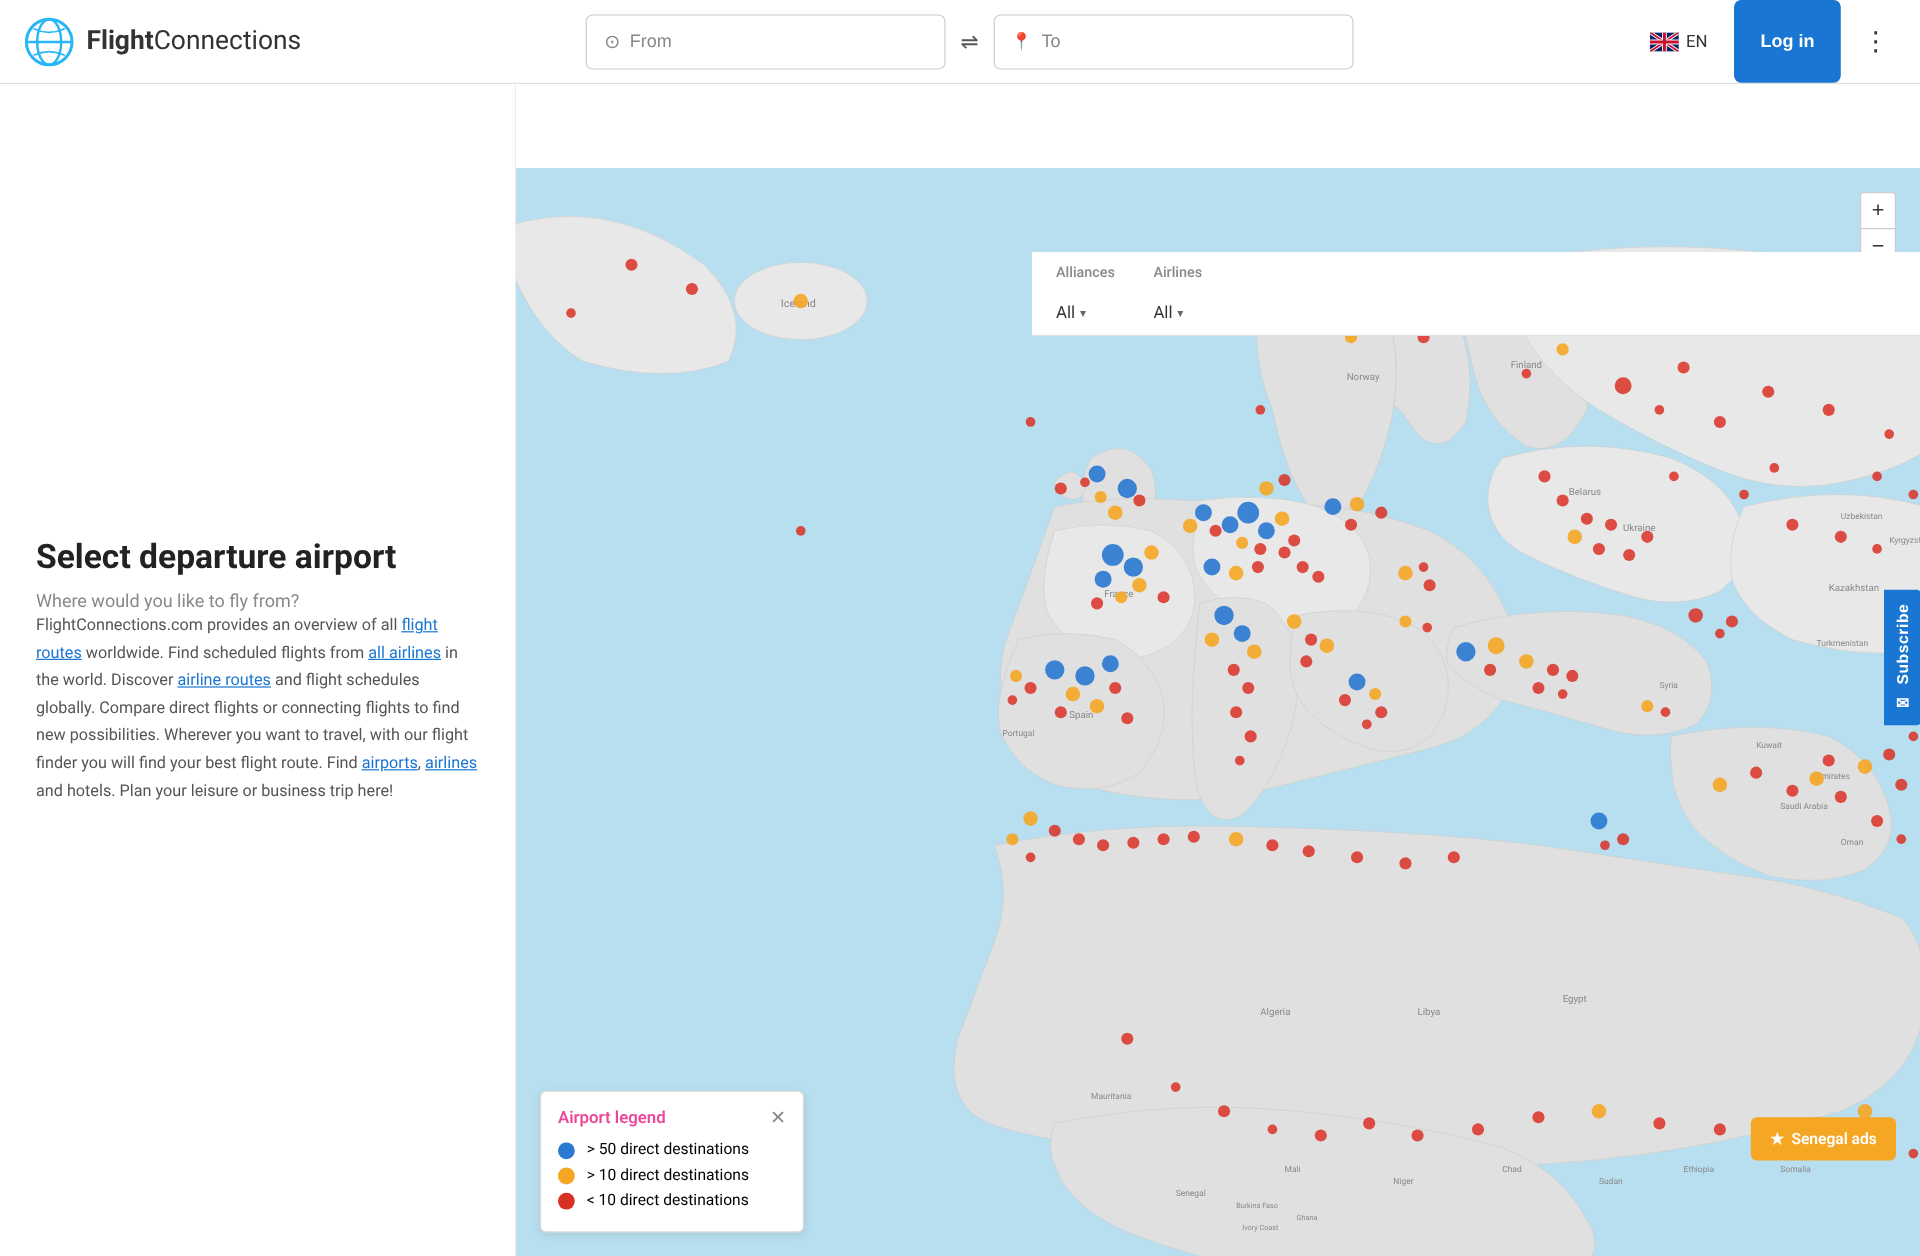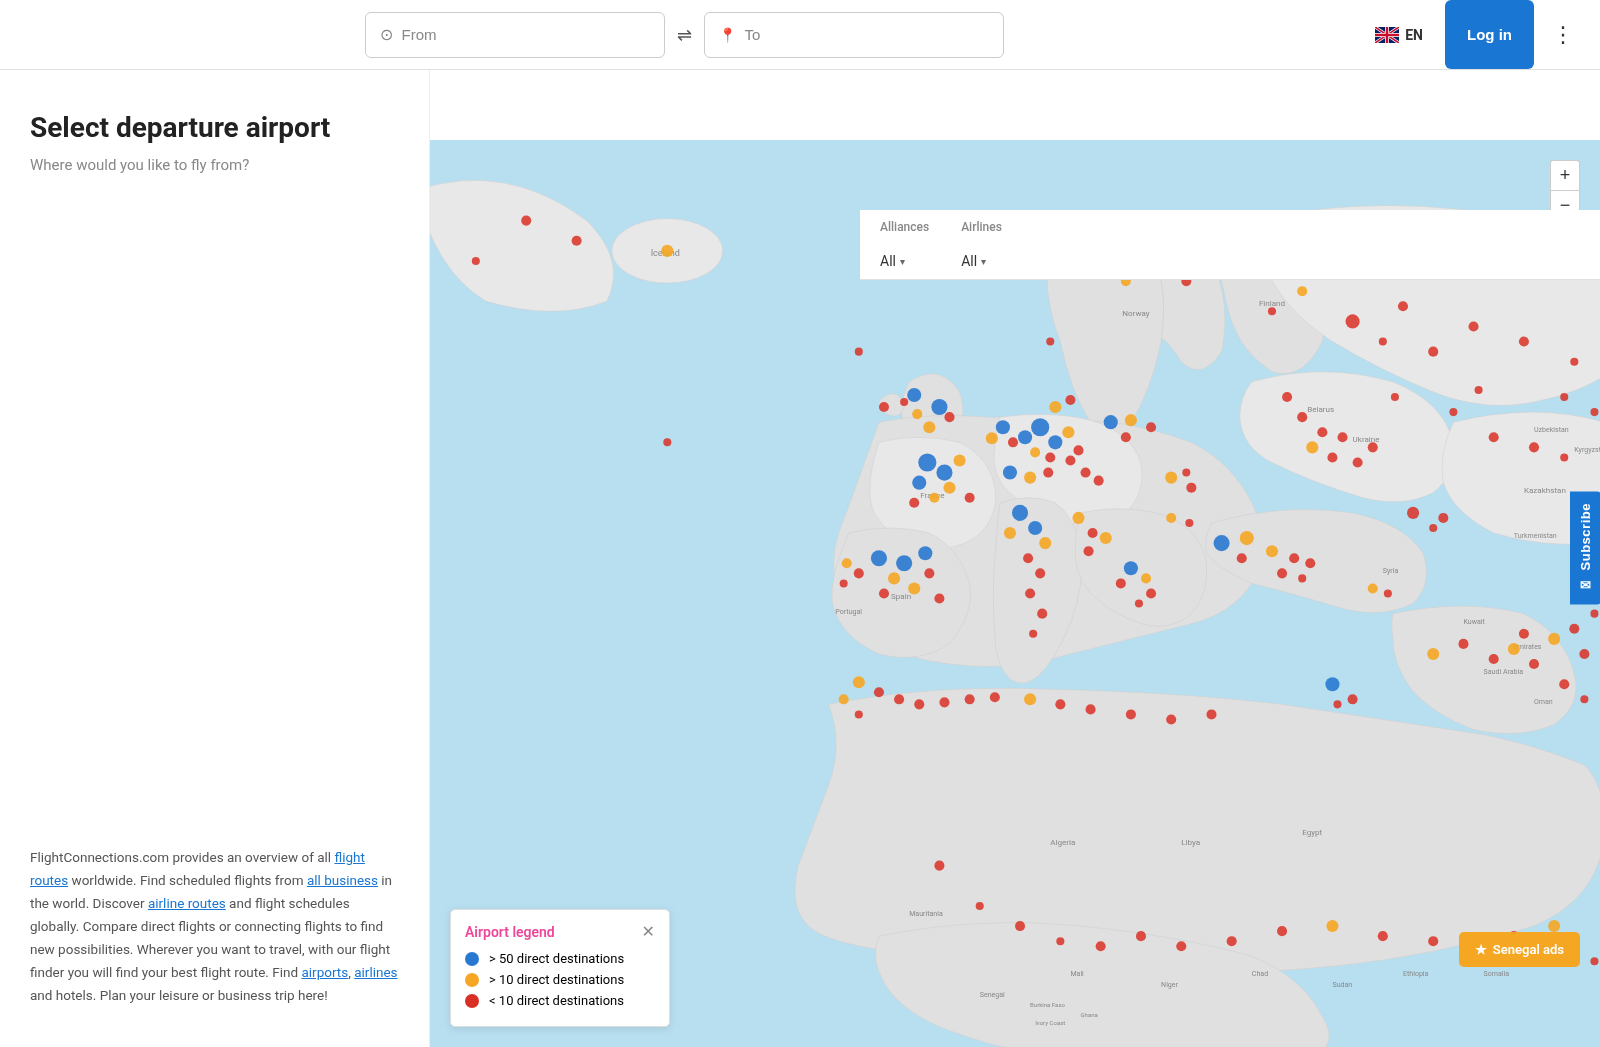--- a/index.html
+++ b/index.html
@@ -82,21 +82,21 @@
       align-items: center;
       gap: 12px;
       margin-left: auto;
     }
 
     .lang-btn {
       display: flex;
       align-items: flex-start;
       gap: 6px;
       font-size: 14px;
-      font-weight: 700;
+      font-weight: 400;
       color: #333;
       cursor: pointer;
       padding: 6px 10px;
       border-radius: 4px;
     }
 
     .login-btn {
       background: #1976d2;
       color: #fff;
       border: none;
@@ -161,21 +161,21 @@
       height: calc(1047px - 70px);
     }
 
     
     .sidebar {
       width: 430px;
       min-width: 430px;
       background: #fff;
       display: flex;
       flex-direction: column;
-      justify-content: space-between;
+      justify-content: center;
       padding: 40px 30px 20px 30px;
       border-right: 1px solid #eee;
       overflow-y: auto;
     }
 
     .sidebar-top {}
 
     .sidebar-title {
       font-size: 28px;
       font-weight: 700;
@@ -338,20 +338,33 @@
     
     .map-bg {
       position: absolute;
       inset: 0;
     }
   </style>
 </head>
 <body>
 
 <div class="header">
+  <div class="logo-area">
+
+    <svg class="logo-icon" viewBox="0 0 42 42" fill="none" xmlns="http://www.w3.org/2000/svg">
+      <circle cx="21" cy="21" r="19" stroke="#29b6f6" stroke-width="2.5" fill="none"></circle>
+      <ellipse cx="21" cy="21" rx="10" ry="19" stroke="#29b6f6" stroke-width="2" fill="none"></ellipse>
+      <line x1="2" y1="21" x2="40" y2="21" stroke="#29b6f6" stroke-width="2"></line>
+      <path d="M8 10 Q21 16 34 10" stroke="#29b6f6" stroke-width="1.5" fill="none"></path>
+      <path d="M8 32 Q21 26 34 32" stroke="#29b6f6" stroke-width="1.5" fill="none"></path>
+    </svg>
+    <span class="logo-text">
+      <strong>Flight</strong><span>Connections</span>
+    </span>
+  </div>
 
   <div class="search-area">
     <div class="search-input-wrap">
       <span style="color:#888; font-size:16px;">⊙</span>
       <input type="text" placeholder="From" style="">
     </div>
     <span class="swap-icon">⇌</span>
     <div class="search-input-wrap">
       <span style="color:#888; font-size:14px;">📍</span>
       <input type="text" placeholder="To" style="">
@@ -380,21 +393,21 @@
   <div class="sidebar">
     <div class="sidebar-top">
       <h1 class="sidebar-title">Select departure airport</h1>
       <p class="sidebar-subtitle">Where would you like to fly from?</p>
     </div>
 
     <div class="sidebar-description">
       FlightConnections.com provides an overview of all 
       <a href="#">flight routes</a>
        worldwide. Find scheduled flights from 
-      <a href="#">all business</a>
+      <a href="#">all airlines</a>
        in the world. Discover 
       <a href="#">airline routes</a>
        and flight schedules globally. Compare direct flights or connecting flights to find new possibilities. Wherever you want to travel, with our flight finder you will find your best flight route. Find 
       <a href="#">airports</a>,
       <a href="#">airlines</a>
        and hotels. Plan your leisure or business trip here!
     </div>
 
   </div>
 

